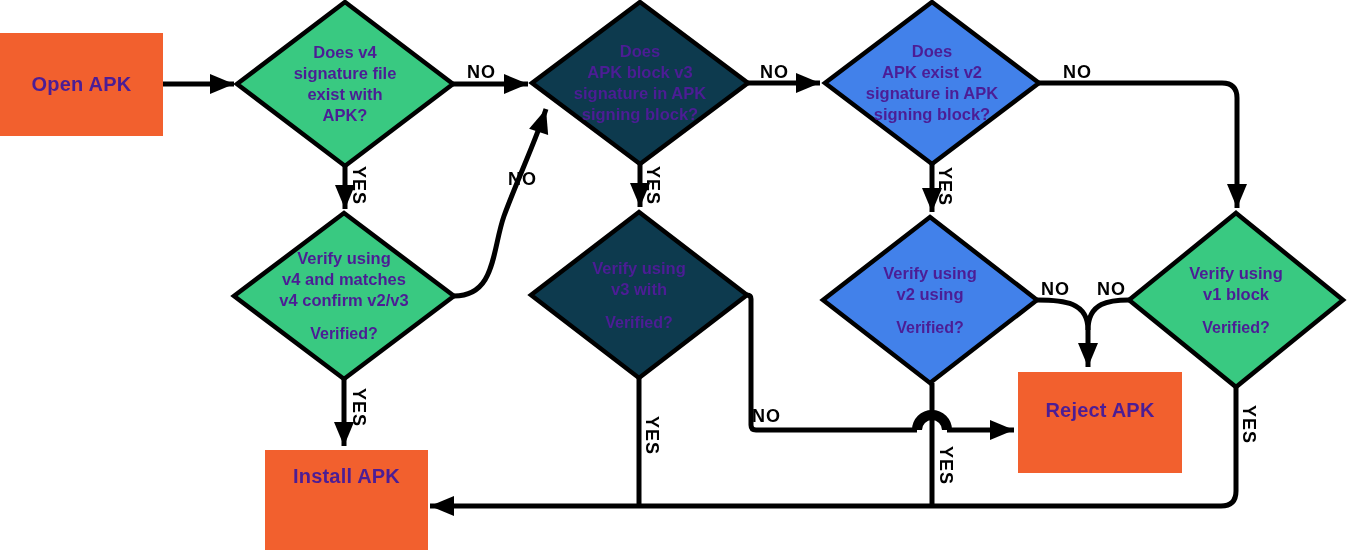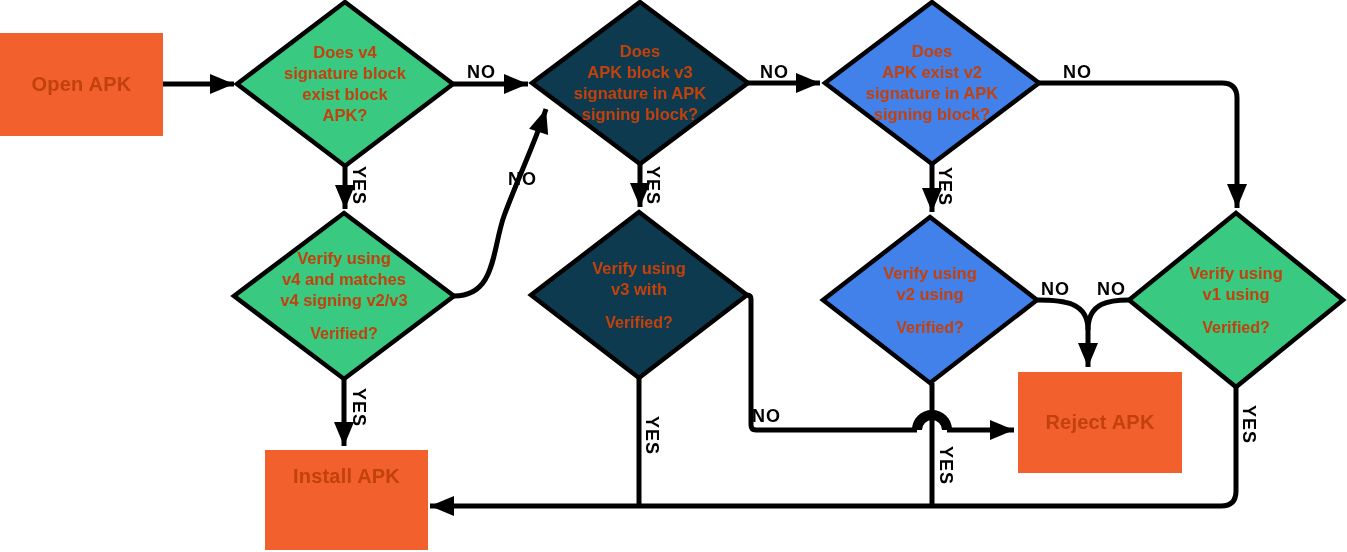--- a/index.html
+++ b/index.html
@@ -2,21 +2,21 @@
 <html><head>
 <meta charset="utf-8">
 <style>
   html,body{margin:0;padding:0;background:#fff;}
   .stage{position:relative;width:1347px;height:552px;background:#fff;overflow:hidden;
          font-family:"Liberation Sans",sans-serif;}
   .stage svg{position:absolute;left:0;top:0;}
   .diamond{stroke:#000;stroke-width:4.5;stroke-linejoin:miter;}
   .edge{fill:none;stroke-linecap:butt;}
   .ntext{position:absolute;display:flex;flex-direction:column;align-items:center;
-         justify-content:center;color:#c2410c;font-weight:bold;text-align:center;}
+         justify-content:center;color:#4c1d95;font-weight:bold;text-align:center;}
   .box-label{font-size:20px;letter-spacing:.2px;}
   .dline{font-size:16.5px;line-height:21px;white-space:nowrap;}
   .verified{font-size:16px;line-height:20px;margin-top:13px;}
   .elabel{position:absolute;color:#000;font-weight:bold;font-size:18px;
           line-height:20px;letter-spacing:1px;white-space:nowrap;}
   .rot{transform:rotate(90deg);transform-origin:0 0;}
 </style>
 </head>
 <body>
 
@@ -61,65 +61,65 @@
       <polygon class="diamond" points="1236,213 1343,300 1236,387 1129,300" fill="#39C981"></polygon>
     </g>
   </svg>
 
   <div class="ntext box-label" style="left:0;top:33;width:163px;height:103px;left:0px;top:33px;">
     <div>Open APK</div>
   </div>
 
   <div class="ntext" style="left:245px;top:28px;width:200px;height:112px;">
     <div class="dline">Does v4</div>
-    <div class="dline">signature block</div>
-    <div class="dline">exist block</div>
+    <div class="dline">signature file</div>
+    <div class="dline">exist with</div>
     <div class="dline">APK?</div>
   </div>
 
   <div class="ntext" style="left:540px;top:27px;width:200px;height:112px;">
     <div class="dline">Does</div>
     <div class="dline">APK block v3</div>
     <div class="dline">signature in APK</div>
     <div class="dline">signing block?</div>
   </div>
 
   <div class="ntext" style="left:832px;top:27px;width:200px;height:112px;">
     <div class="dline">Does</div>
     <div class="dline">APK exist v2</div>
     <div class="dline">signature in APK</div>
     <div class="dline">signing block?</div>
   </div>
 
   <div class="ntext" style="left:244px;top:248px;width:200px;height:96px;">
     <div class="dline">Verify using</div>
     <div class="dline">v4 and matches</div>
-    <div class="dline">v4 signing v2/v3</div>
+    <div class="dline">v4 confirm v2/v3</div>
     <div class="verified">Verified?</div>
   </div>
 
   <div class="ntext" style="left:539px;top:251px;width:200px;height:88px;">
     <div class="dline">Verify using</div>
     <div class="dline">v3 with</div>
     <div class="verified">Verified?</div>
   </div>
 
   <div class="ntext" style="left:830px;top:256px;width:200px;height:88px;">
     <div class="dline">Verify using</div>
     <div class="dline">v2 using</div>
     <div class="verified">Verified?</div>
   </div>
 
   <div class="ntext" style="left:1136px;top:256px;width:200px;height:88px;">
     <div class="dline">Verify using</div>
-    <div class="dline">v1 using</div>
+    <div class="dline">v1 block</div>
     <div class="verified">Verified?</div>
   </div>
 
-  <div class="ntext box-label" style="left:1018px;top:372px;width:164px;height:101px;">
+  <div class="ntext box-label" style="left:1018px;top:360px;width:164px;height:101px;">
     <div>Reject APK</div>
   </div>
 
   <div class="ntext box-label" style="left:265px;top:426px;width:163px;height:100px;">
     <div>Install APK</div>
   </div>
 
   <span class="elabel" style="left:467px;top:62px;">NO</span>
   <span class="elabel rot" style="left:369px;top:166px;">YES</span>
   <span class="elabel" style="left:508px;top:169px;">NO</span>

